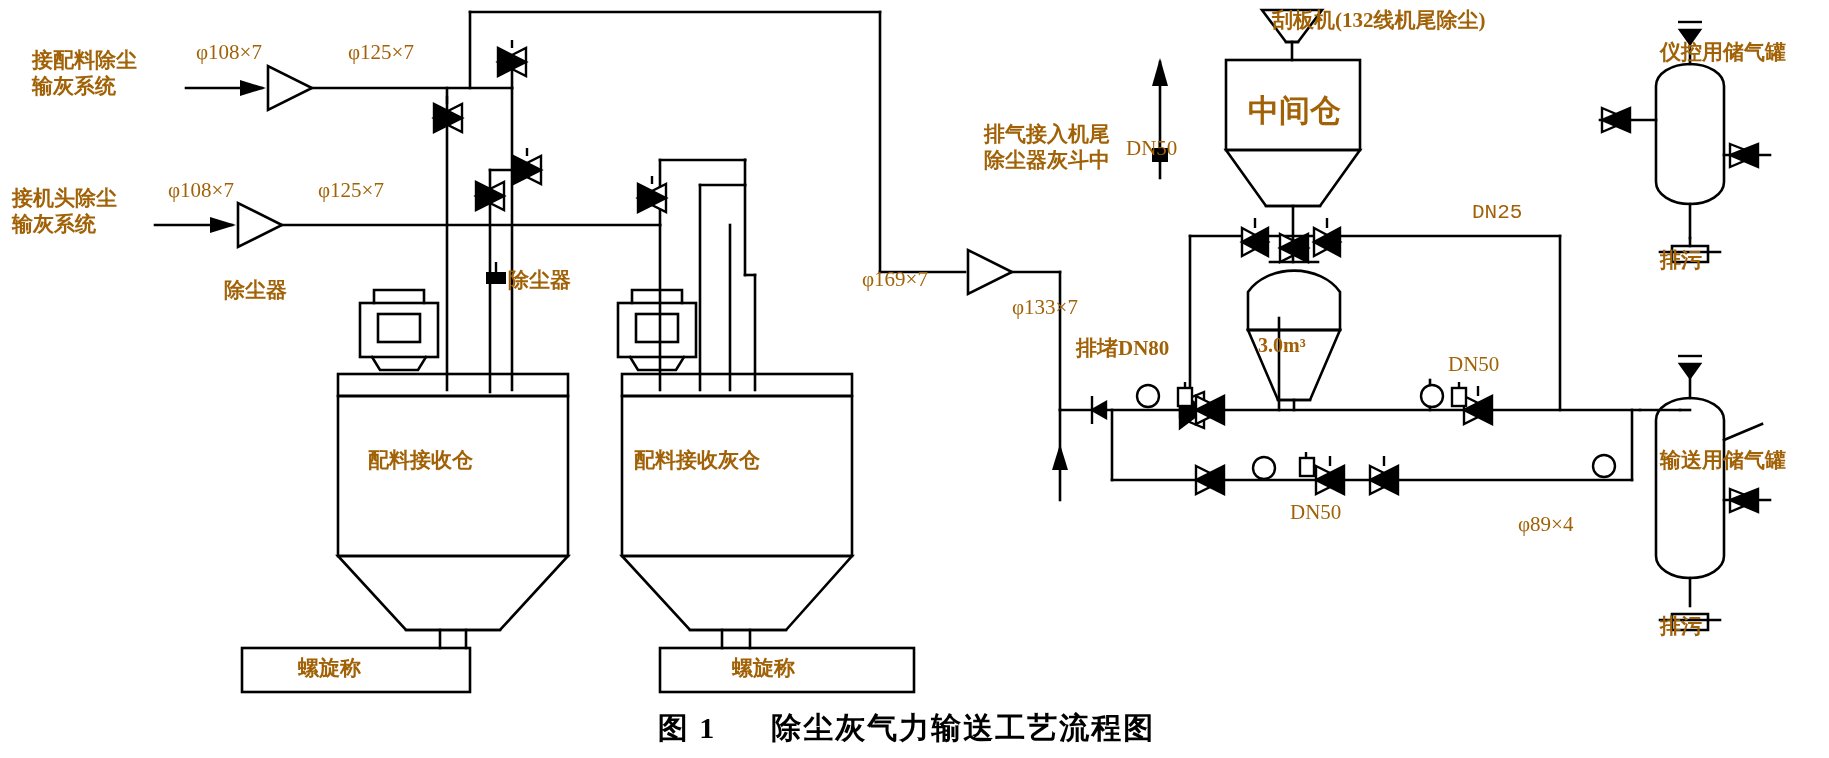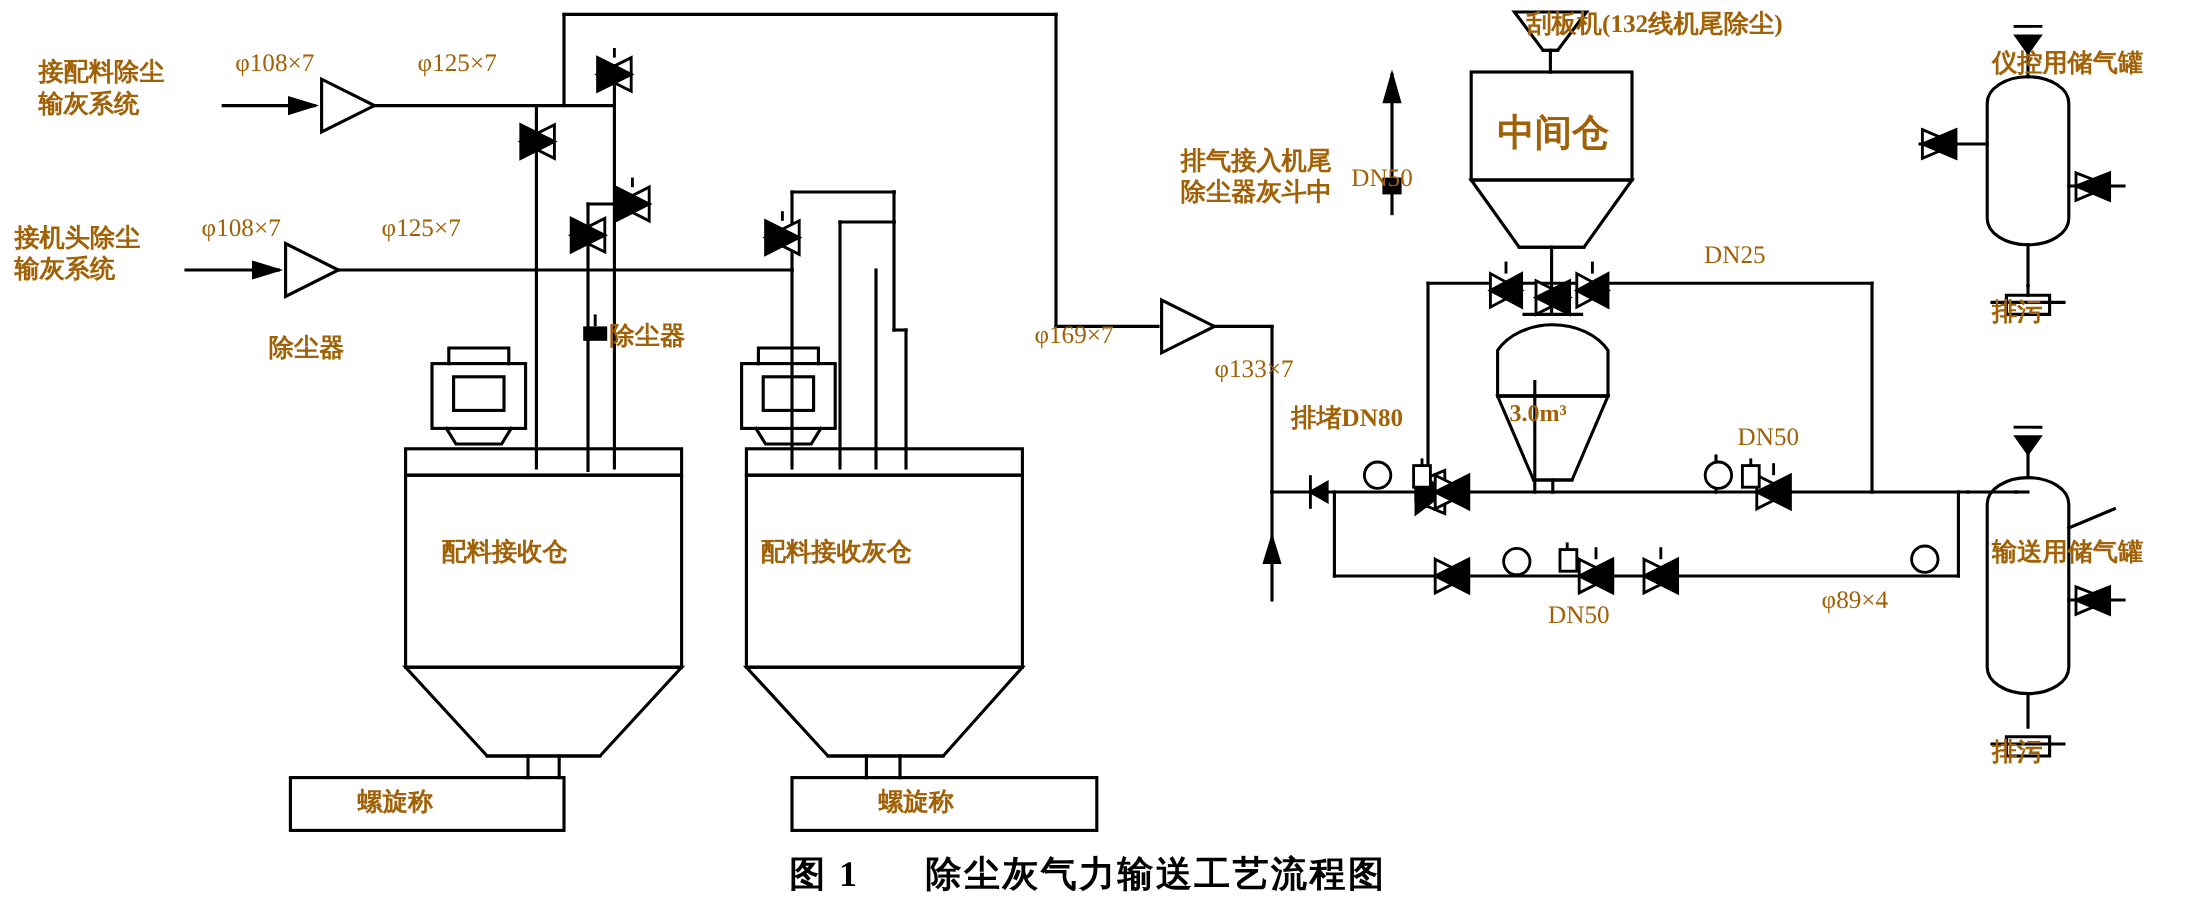--- a/index.html
+++ b/index.html
@@ -314,25 +314,25 @@
 除尘器灰斗中</div>
 
   <div class="lbl" style="left:862px; top:267px;">φ169×7</div>
   <div class="lbl" style="left:1012px; top:255px;margin-top:40px;">φ133×7</div>
 
   <div class="lbl b" style="left:1272px; top:8px;">刮板机(132线机尾除尘)</div>
   <div class="lbl b" style="left:1248px; top:92px; font-size:31px;">中间仓</div>
   <div class="lbl b" style="left:1258px; top:333px; font-size:20px;">3.0m³</div>
 
   <div class="lbl" style="left:1126px; top:136px;">DN50</div>
-  <div class="lbl" style="left:1420px; top:200px;">DN25</div>
+  <div class="lbl" style="left:1472px; top:200px;font-family:Liberation Mono, monospace;">DN25</div>
   <div class="lbl" style="left:1448px; top:352px;">DN50</div>
   <div class="lbl" style="left:1290px; top:500px;">DN50</div>
   <div class="lbl b" style="left:1076px; top:336px;">排堵DN80</div>
-  <div class="lbl" style="left:1518px; top:488px;font-family:Liberation Serif, serif;">φ89×4</div>
+  <div class="lbl" style="left:1518px; top:512px;font-family:Liberation Serif, serif;">φ89×4</div>
 
   <div class="lbl b" style="left:1660px; top:40px;">仪控用储气罐</div>
   <div class="lbl b" style="left:1660px; top:248px;">排污</div>
   <div class="lbl b" style="left:1660px; top:400px;margin-top:48px;">输送用储气罐</div>
   <div class="lbl b" style="left:1660px; top:614px;">排污</div>
 
   <div class="caption" style="top:708px;">
     <span>图 1</span>
     <span style="display:inline-block; width:36px;"></span>
     <span>除尘灰气力输送工艺流程图</span>

